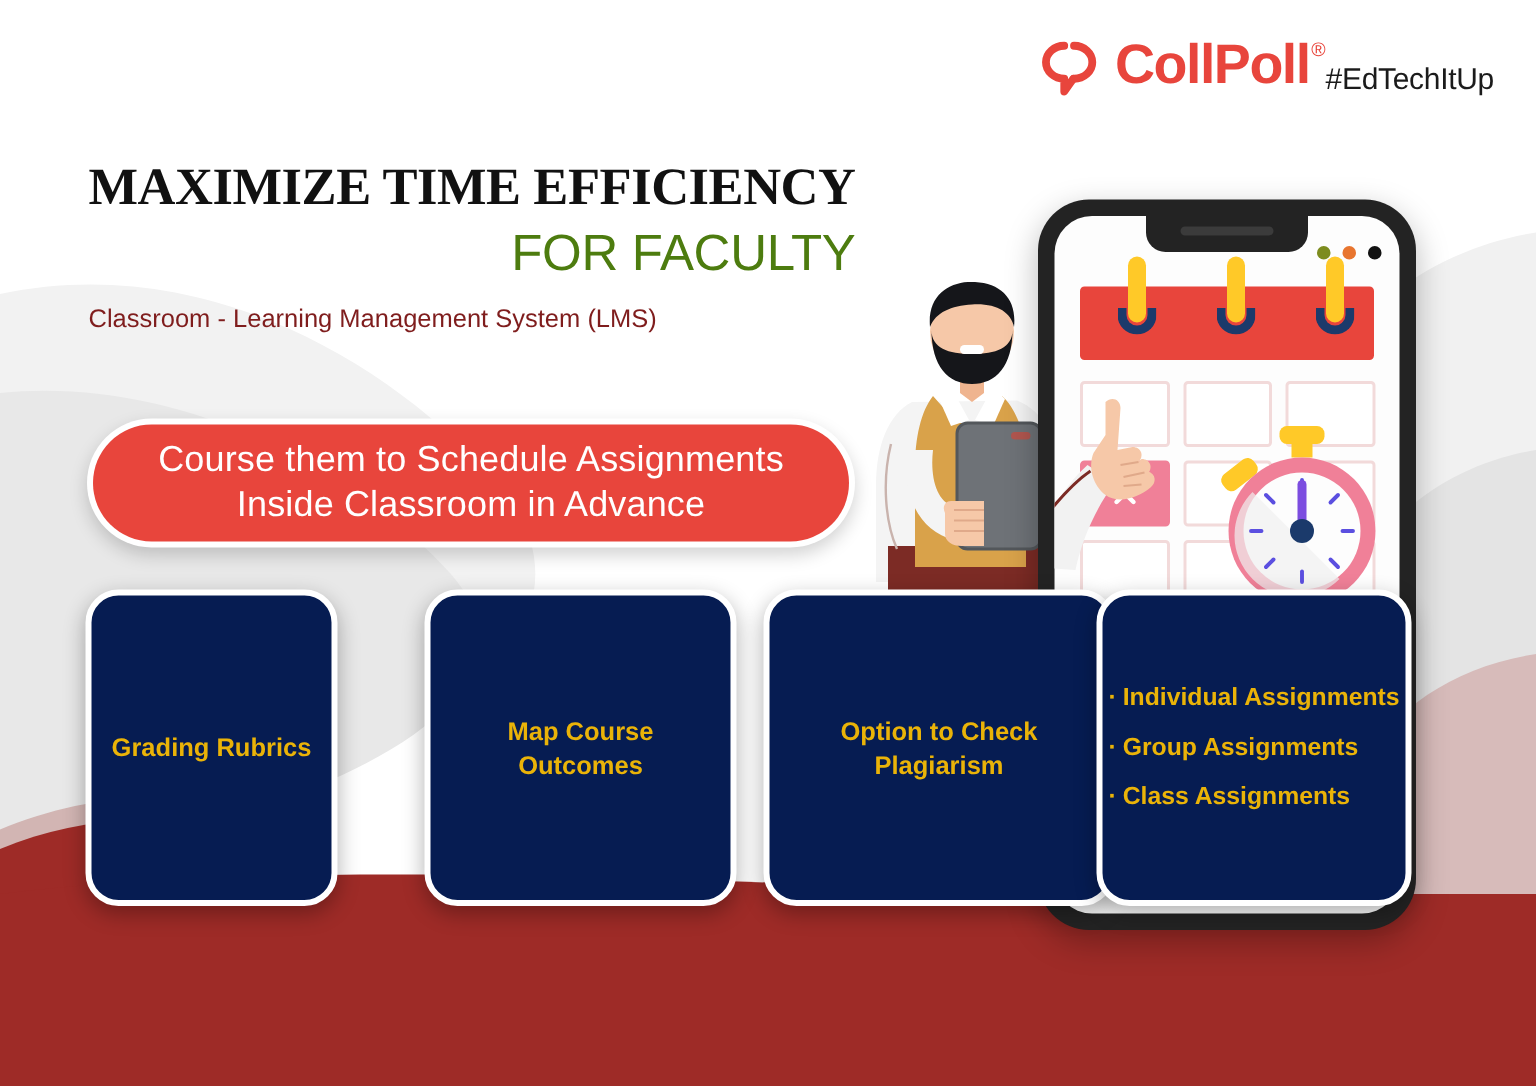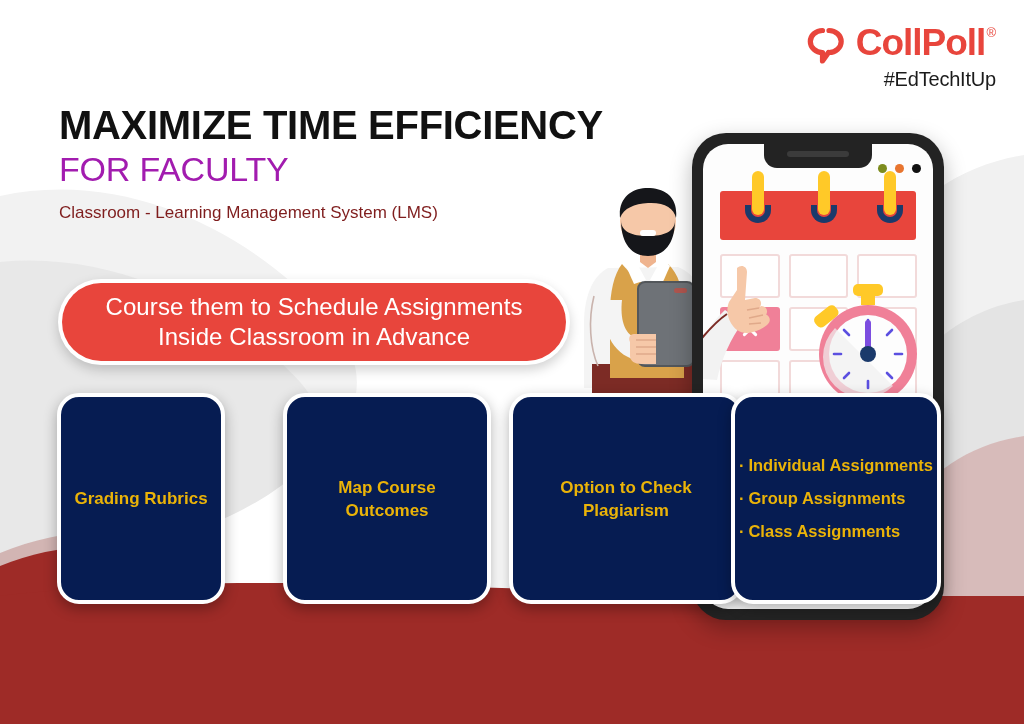--- a/index.html
+++ b/index.html
@@ -11,44 +11,44 @@
   }
   #stage { position:absolute; inset:0; width:1024px; height:724px; overflow:hidden; background:#fff; }
 
   
   .bg-layer { position:absolute; inset:0; overflow:hidden; pointer-events:none; }
   .bg-svg { position:absolute; left:0; top:0; width:1024px; height:724px; }
 
   
   .logo-block {
     position:absolute; right:28px; top:24px;
-    display:flex; flex-direction:column; align-items:flex-end;
+    display:flex; align-items:flex-end;
   }
   .logo-row { display:flex; align-items:flex-start; }
   .logo-mark { width:46px; height:38px; margin-right:4px; margin-top:3px; }
   .logo-word {
     font-size:37px; font-weight:bold; color:#E8453C;
     letter-spacing:-1px; line-height:38px;
     font-family:"Liberation Sans", sans-serif;
   }
   .logo-reg { font-size:13px; color:#E8453C; line-height:14px; margin-top:2px; margin-left:1px; font-weight:normal;}
   .logo-tag {
     font-size:20px; color:#1b1b1b; margin-top:3px; letter-spacing:-0.2px;
     font-family:"Liberation Sans", sans-serif;
   }
 
   
   .hd-wrap { position:absolute; left:59px; top:104px; }
   .hd-1 {
-    font-size:40px; font-weight:bold; color:#111; letter-spacing:-0.3px;
-    line-height:42px; white-space:nowrap;
+    font-size:35px; font-weight:bold; color:#111; letter-spacing:-0.3px;
+    line-height:42px; white-space:nowrap;font-family:Liberation Serif, serif;
   }
   .hd-2 {
-    font-size:34px; font-weight:normal; color:#a21caf; letter-spacing:-0.2px;
-    line-height:42px; margin-top:2px;
+    font-size:34px; font-weight:normal; color:#4d7c0f; letter-spacing:-0.2px;
+    line-height:42px; margin-top:2px;text-align:right;
   }
   .hd-3 {
     font-size:17px; font-weight:normal; color:#7f1d1d; margin-top:13px; letter-spacing:0px;
   }
 
   
   .banner-shadow {
     position:absolute; left:58px; top:279px; width:512px; height:86px;
     background:#ffffff; border-radius:43px;
     box-shadow:0 5px 12px rgba(0,0,0,0.18);

